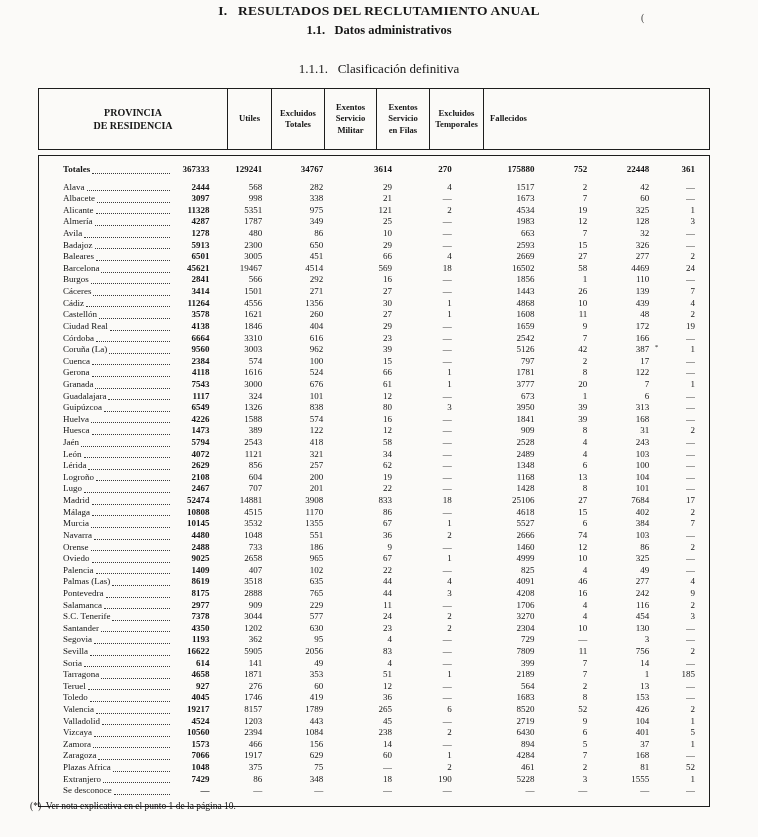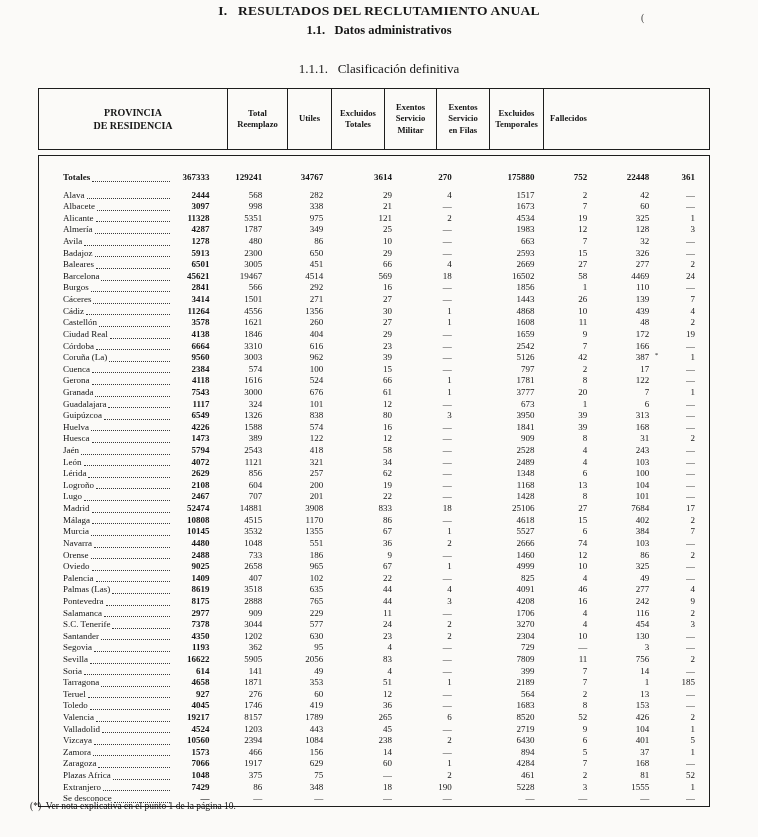--- a/index.html
+++ b/index.html
@@ -38,21 +38,21 @@
   .row{display:flex;height:11.62px;line-height:11.62px;font-size:9px;align-items:baseline;}
   .row.totals{font-weight:bold;margin-bottom:6px;}
   .row.totals .cell{font-weight:bold;}
   .prov{width:134px;display:flex;align-items:baseline;padding-left:24px;box-sizing:border-box;}
   .plabel{white-space:nowrap;}
   .dots{flex:1;border-bottom:1px dotted #3a3a3a;margin:0 3px 2px 2px;height:1px;align-self:flex-end;}
   .cell{text-align:right;box-sizing:border-box;white-space:nowrap;position:relative;}
   .c0{width:40px;padding-right:3px;font-weight:bold;}
   .c1{width:53px;padding-right:3px;}
   .c2{width:61px;padding-right:3px;}
-  .c3{width:69px;padding-right:3px;margin-top:8px;}
+  .c3{width:69px;padding-right:3px;}
   .c4{width:60px;padding-right:3px;}
   .c5{width:83px;padding-right:3px;}
   .c6{width:53px;padding-right:3px;}
   .c7{width:62px;padding-right:3px;}
   .c8{width:57px;padding-right:14px;}
   .mark{position:absolute;right:-6px;top:-2px;font-size:7px;font-weight:normal;}
   
   .footnote{position:absolute;left:30px;top:801px;font-size:9.5px;white-space:pre;text-align:right;}
 </style>
 </head>
@@ -66,22 +66,20 @@
     <div class="t3">1.1.1.   Clasificación definitiva</div>
     <div class="t4">1.1.1.1.   Grupos de clasificación y provincia de residencia</div>
   </div>
   <div class="artifact">(</div>
 
   <div class="tablewrap">
     <div class="thead">
       <div class="hcell first">PROVINCIA
 DE RESIDENCIA</div>
 
-    <div class="hcell hc0">Total
-Reemplazo</div>
         <div class="hcell hc1">Utiles</div>
         <div class="hcell hc2">Excluidos
 Totales</div>
         <div class="hcell hc3">Exentos
 Servicio
 Militar</div>
         <div class="hcell hc4">Exentos
 Servicio
 en Filas</div>
         <div class="hcell hc5">Excluidos

